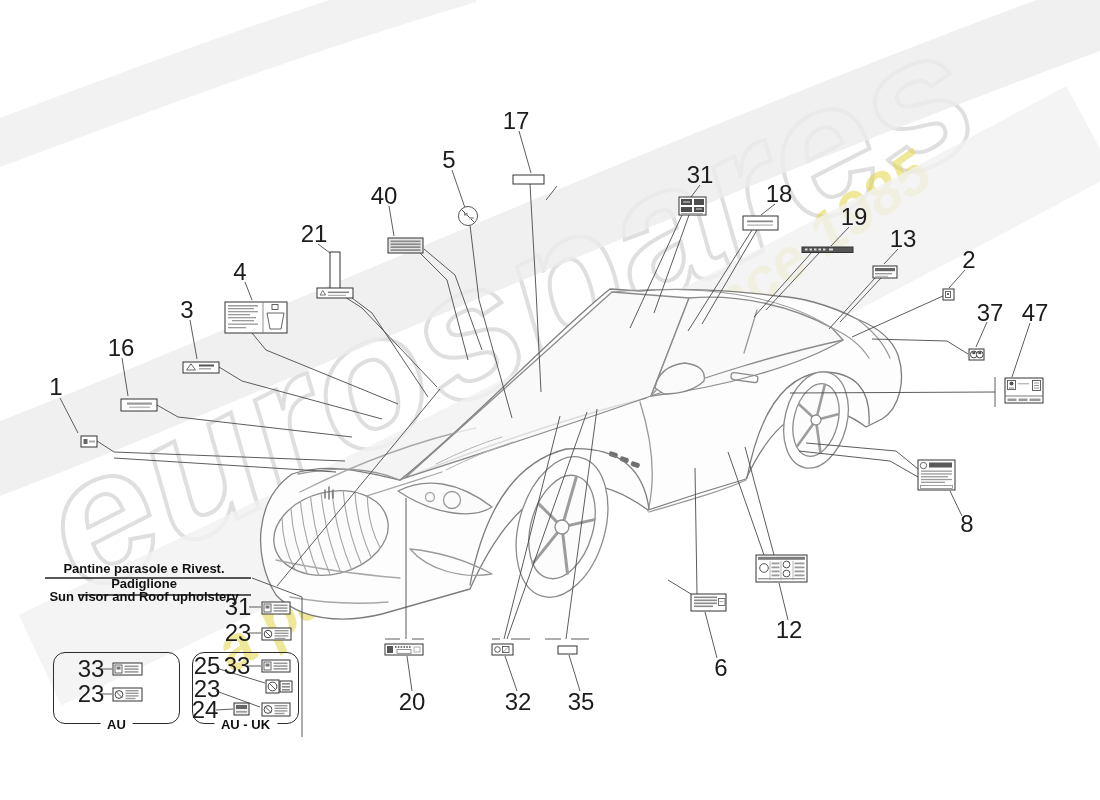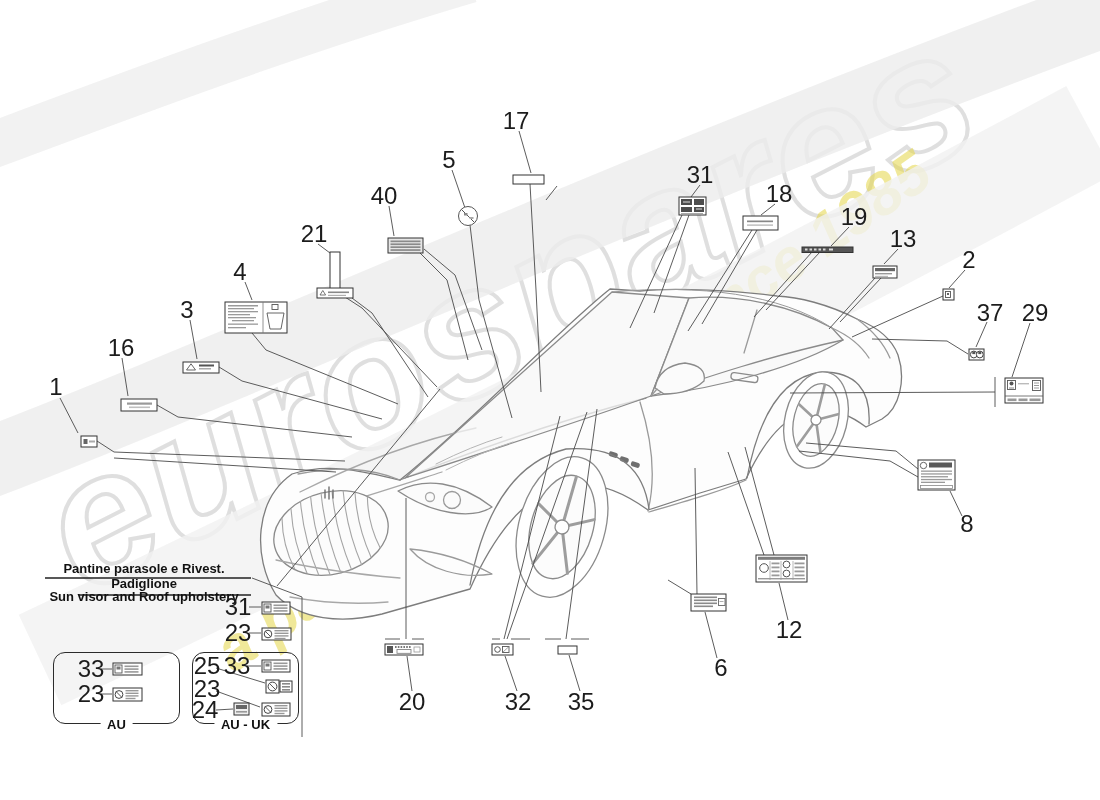--- a/index.html
+++ b/index.html
@@ -480,21 +480,21 @@
   <div class="num" style="left:789px;top:630px">12</div>
   <div class="num" style="left:903px;top:239px">13</div>
   <div class="num" style="left:121px;top:348px">16</div>
   <div class="num" style="left:516px;top:121px">17</div>
   <div class="num" style="left:779px;top:194px">18</div>
   <div class="num" style="left:854px;top:217px">19</div>
   <div class="num" style="left:384px;top:196px">40</div>
   <div class="num" style="left:314px;top:234px">21</div>
   <div class="num" style="left:238px;top:607px">31</div>
   <div class="num" style="left:238px;top:633px">23</div>
-  <div class="num" style="left:1035px;top:313px">29</div>
+  <div class="num" style="left:1035px;top:313px">47</div>
   <div class="num" style="left:412px;top:702px">20</div>
   <div class="num" style="left:700px;top:175px">31</div>
   <div class="num" style="left:518px;top:702px">32</div>
   <div class="num" style="left:581px;top:702px">35</div>
   <div class="num" style="left:990px;top:313px">37</div>
 
   <div class="num" style="left:91px;top:669px">33</div>
   <div class="num" style="left:91px;top:694px">23</div>
 
   <div class="num" style="left:207px;top:666px">25</div>

